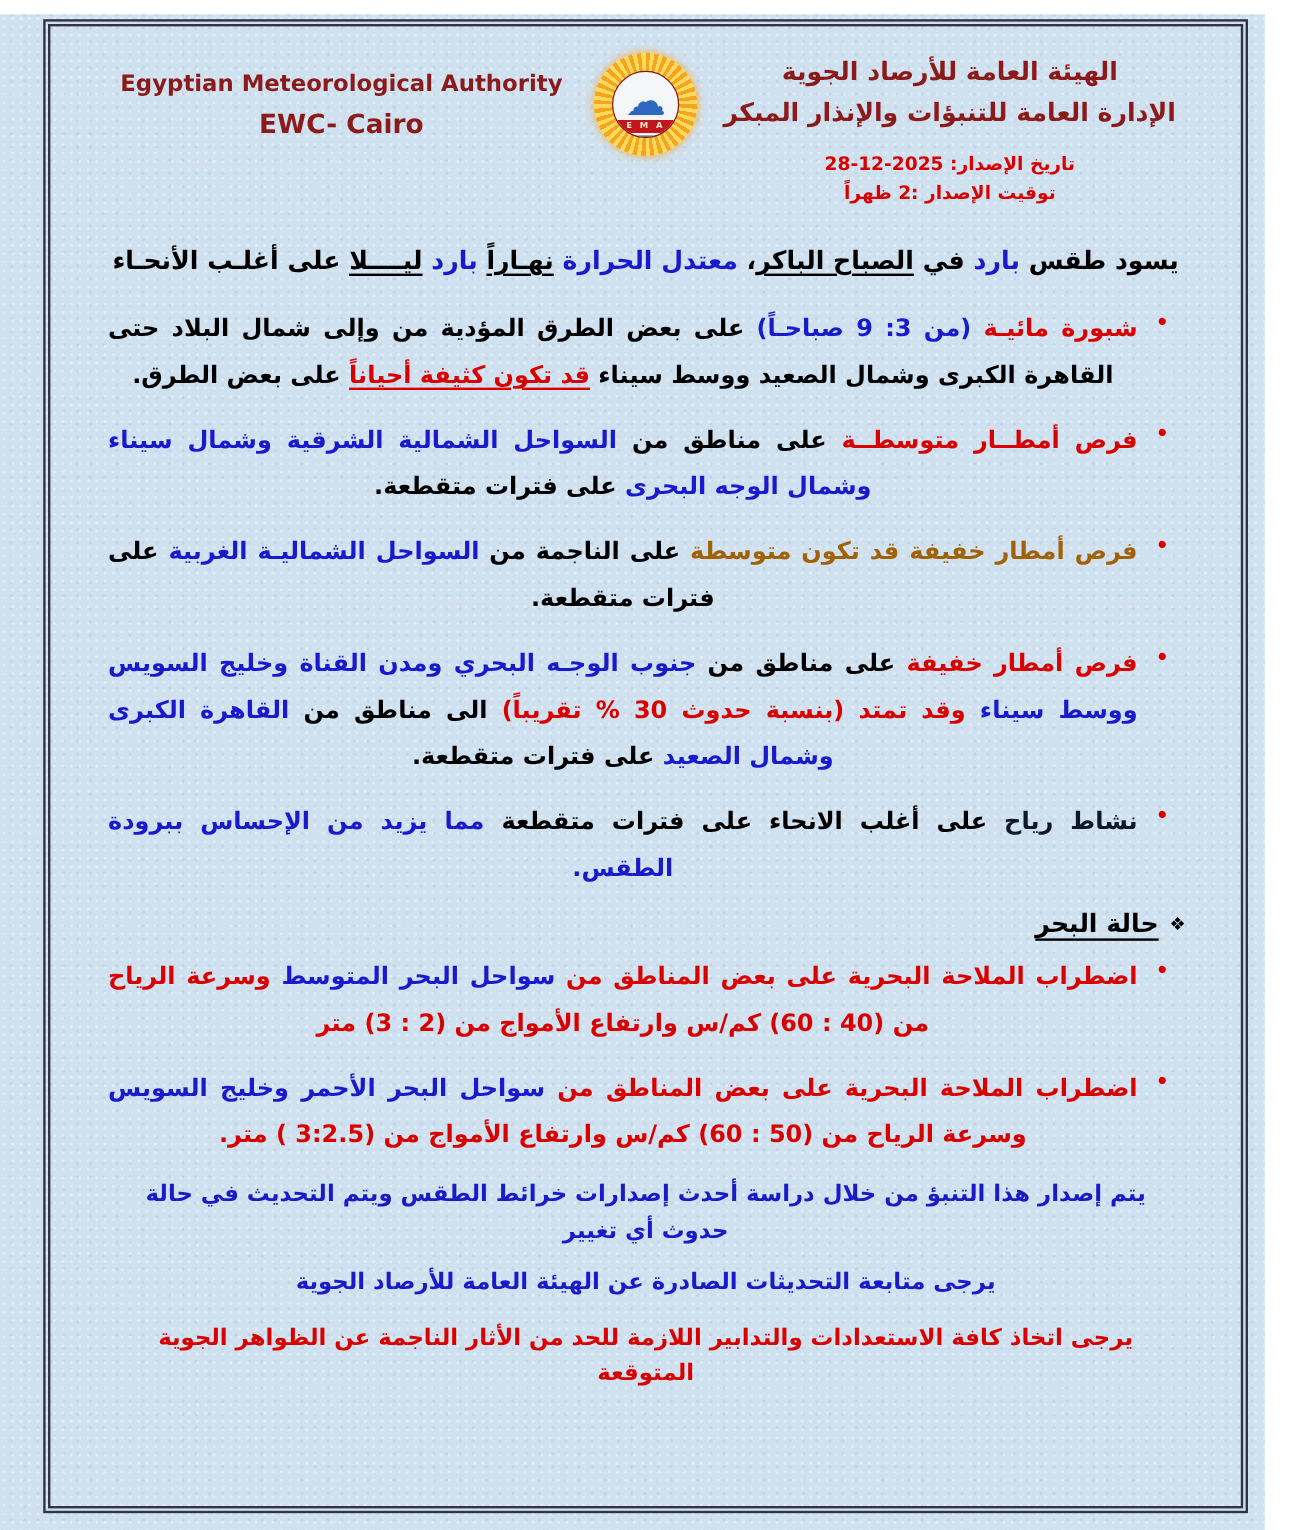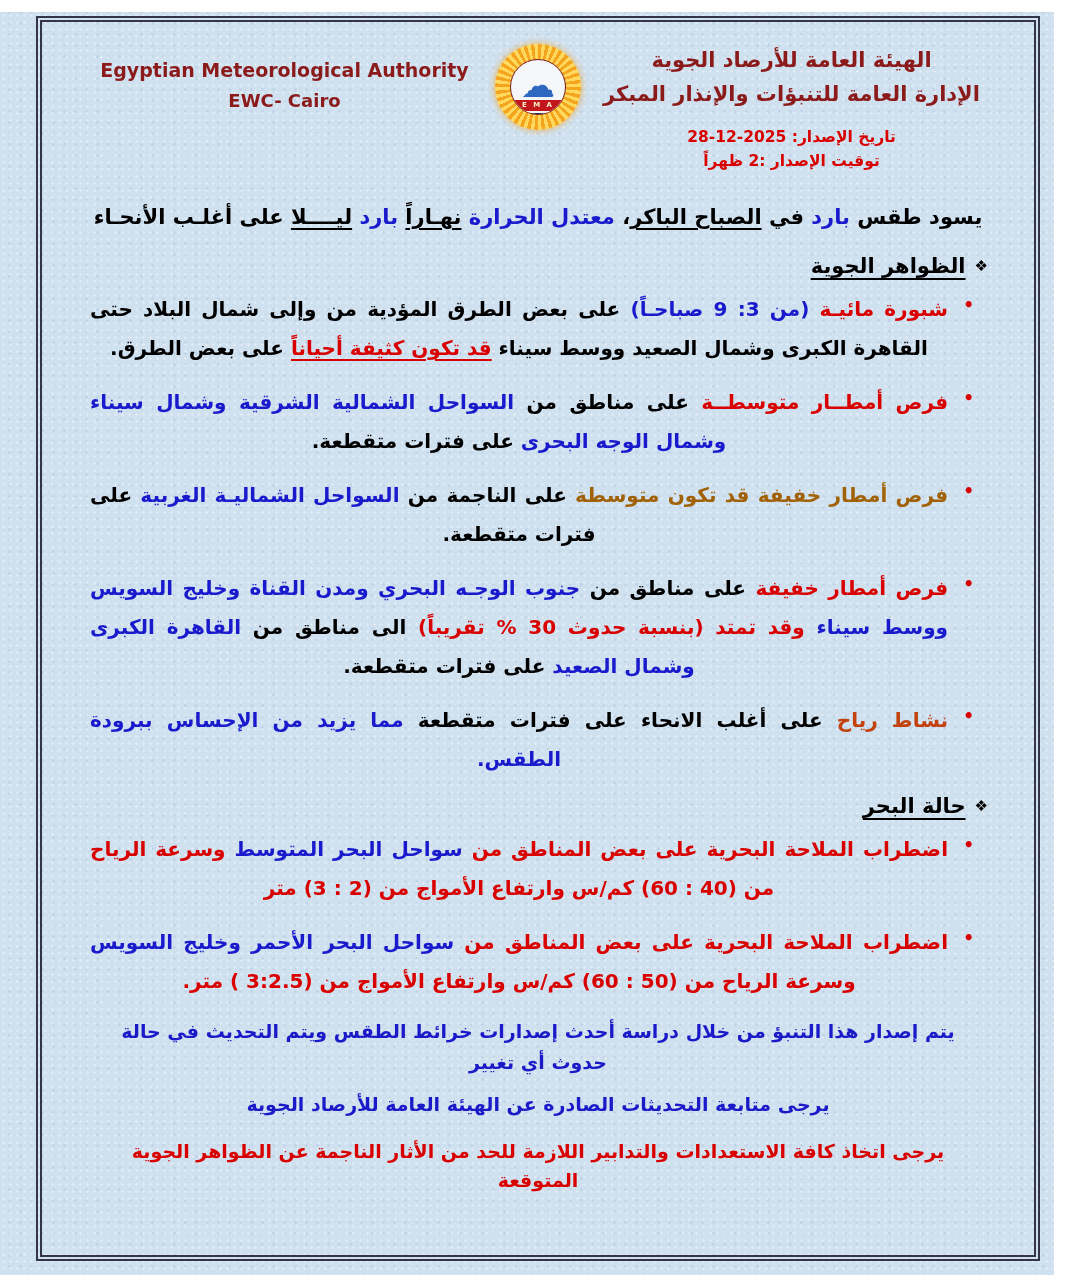--- a/index.html
+++ b/index.html
@@ -22,21 +22,21 @@
     border:6px double #33334a;
     box-sizing:border-box;
     padding:6px 44px 8px 44px;
     direction:rtl;
   }
   
   .hdr{display:flex;align-items:flex-start;justify-content:space-between;direction:rtl;}
   .org-ar{flex:1;text-align:center;color:#8b1a1a;font-size:21px;line-height:1.6;padding-top:16px;}
   .issue{color:#d90000;font-size:15.5px;line-height:1.55;margin-top:14px;}
   .org-en{flex:1;direction:ltr;text-align:center;color:#8b1a1a;font-size:19px;line-height:1.7;padding-top:26px;}
-  .org-en .l2{font-size:18px;}
+  .org-en .l2{font-size:22px;}
   
   .logo-wrap{flex:0 0 110px;display:flex;justify-content:center;padding-top:16px;}
   .sun{width:86px;height:86px;border-radius:50%;
     background:repeating-conic-gradient(#f5a51d 0deg 5deg,#ffd95e 5deg 10deg);
     box-shadow:0 0 7px rgba(245,165,29,.85);
     display:flex;align-items:center;justify-content:center;}
   .emblem{width:54px;height:54px;border-radius:50%;overflow:hidden;position:relative;
     display:flex;flex-direction:column;border:1px solid #7a1a1a;background:#f4f6f8;}
   .band-red{height:34%;background:#c3151c;text-align:center;margin-top:40px;}
   .ema-text{display:block;font-size:7px;color:#ffeecc;letter-spacing:2px;line-height:11px;direction:ltr;}
@@ -96,41 +96,40 @@
     <div class="org-en">
       <div>Egyptian Meteorological Authority</div>
       <div class="l2">EWC- Cairo</div>
     </div>
   </header>
 
 
   <p class="seg-par intro"><span style="color: rgb(0, 0, 0);">يسود طقس </span><span style="color: rgb(26, 26, 205);">بارد</span><span style="color: rgb(0, 0, 0);"> في </span><span class="u" style="color: rgb(0, 0, 0);">الصباح الباكر</span><span style="color: rgb(0, 0, 0);">، </span><span style="color: rgb(26, 26, 205);">معتدل الحرارة </span><span class="u" style="color: rgb(0, 0, 0);">نهـاراً</span><span style="color: rgb(0, 0, 0);"> </span><span style="color: rgb(26, 26, 205);">بارد</span><span style="color: rgb(0, 0, 0);"> </span><span class="u" style="color: rgb(0, 0, 0);">ليــــلا</span><span style="color: rgb(0, 0, 0);"> على أغلـب الأنحـاء</span></p>
 
   <div>
-      <div class="sec-head"><span class="sec-marker">❖</span><span class="sec-title">الظواهر الجوية</span></div>
       <ul class="bullets">
         <li>
           <span class="dot">•</span>
           <p class="seg-par"><span style="color: rgb(217, 0, 0);">شبورة مائيـة </span><span style="color: rgb(26, 26, 205);">(من 3: 9 صباحـاً)</span><span style="color: rgb(0, 0, 0);"> على بعض الطرق المؤدية من وإلى شمال البلاد حتى القاهرة الكبرى وشمال الصعيد ووسط سيناء </span><span class="u" style="color: rgb(217, 0, 0);">قد تكون كثيفة أحياناً</span><span style="color: rgb(0, 0, 0);"> على بعض الطرق.</span></p>
         </li>
         <li>
           <span class="dot">•</span>
           <p class="seg-par"><span style="color: rgb(217, 0, 0);">فرص أمطــار متوسطــة </span><span style="color: rgb(0, 0, 0);">على مناطق من </span><span style="color: rgb(26, 26, 205);">السواحل الشمالية الشرقية وشمال سيناء وشمال الوجه البحرى </span><span style="color: rgb(0, 0, 0);">على فترات متقطعة.</span></p>
         </li>
         <li>
           <span class="dot">•</span>
           <p class="seg-par"><span style="color: #a16207;">فرص أمطار خفيفة قد تكون متوسطة </span><span style="color: rgb(0, 0, 0);">على الناجمة من </span><span style="color: rgb(26, 26, 205);">السواحل الشماليـة الغربية </span><span style="color: rgb(0, 0, 0);">على فترات متقطعة.</span></p>
         </li>
         <li>
           <span class="dot">•</span>
           <p class="seg-par"><span style="color: rgb(217, 0, 0);">فرص أمطار خفيفة </span><span style="color: rgb(0, 0, 0);">على مناطق من </span><span style="color: rgb(26, 26, 205);">جنوب الوجـه البحري ومدن القناة وخليج السويس ووسط سيناء </span><span style="color: rgb(217, 0, 0);">وقد تمتد (بنسبة حدوث 30 % تقريباً) </span><span style="color: rgb(0, 0, 0);">الى مناطق من </span><span style="color: rgb(26, 26, 205);">القاهرة الكبرى وشمال الصعيد </span><span style="color: rgb(0, 0, 0);">على فترات متقطعة.</span></p>
         </li>
         <li>
           <span class="dot">•</span>
-          <p class="seg-par"><span style="color: #c2410c;">نشاط رياح </span><span style="color: rgb(0, 0, 0);">على أغلب الانحاء على فترات متقطعة </span><span style="color: rgb(26, 26, 205);">مما يزيد من الإحساس ببرودة الطقس.</span></p>
+          <p class="seg-par"><span style="color: #0f172a;">نشاط رياح </span><span style="color: rgb(0, 0, 0);">على أغلب الانحاء على فترات متقطعة </span><span style="color: rgb(26, 26, 205);">مما يزيد من الإحساس ببرودة الطقس.</span></p>
         </li>
       </ul>
       <div class="sec-head"><span class="sec-marker">❖</span><span class="sec-title">حالة البحر</span></div>
       <ul class="bullets">
         <li>
           <span class="dot">•</span>
           <p class="seg-par"><span style="color: rgb(217, 0, 0);">اضطراب الملاحة البحرية على بعض المناطق من </span><span style="color: rgb(26, 26, 205);">سواحل البحر المتوسط </span><span style="color: rgb(217, 0, 0);">وسرعة الرياح من (40 : 60) كم/س وارتفاع الأمواج من (2 : 3) متر</span></p>
         </li>
         <li>
           <span class="dot">•</span>

